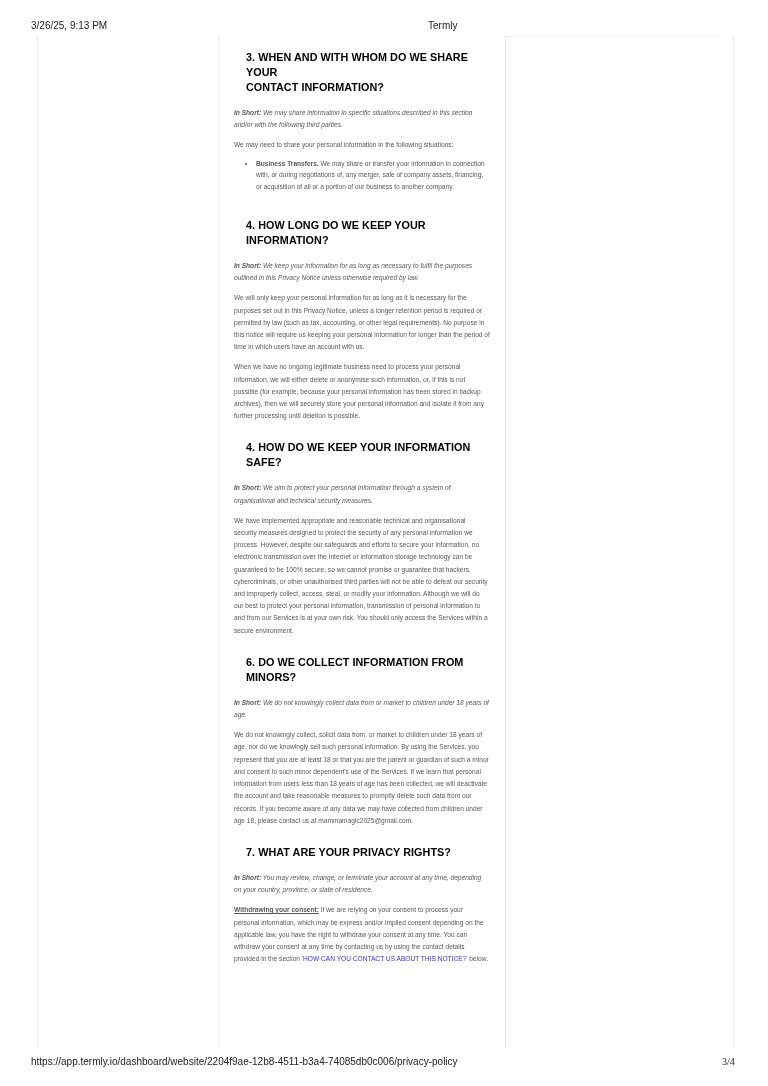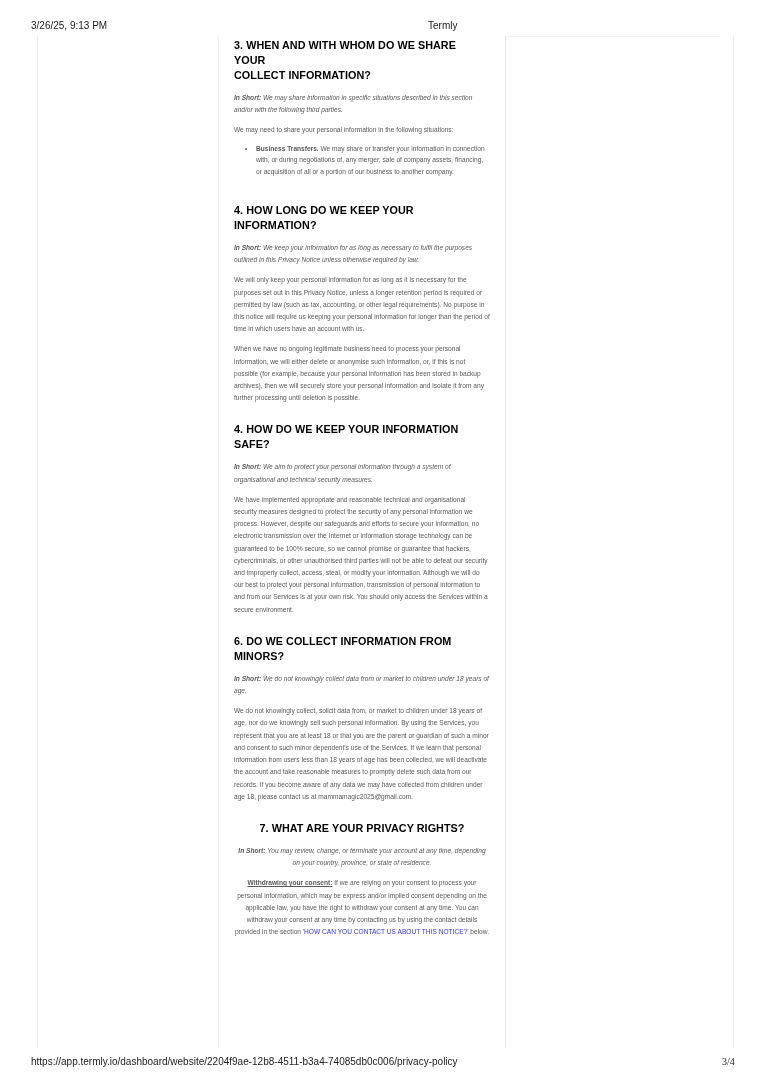--- a/index.html
+++ b/index.html
@@ -24,21 +24,21 @@
   }
   .right-top-line {
     position: absolute; left: 505px; top: 36px; width: 215px; height: 1px; background: #f3f3f3;
   }
   .content {
     position: absolute; left: 234px; top: 36px; width: 256px;
   }
   h2 {
     font-family: "Liberation Sans", sans-serif;
     font-size: 10.8px; font-weight: bold; color: #000;
-    margin: 0; line-height: 15px; letter-spacing: 0.05px;
+    margin: 12px; line-height: 15px; letter-spacing: 0.05px;
   }
   .short {
     font-size: 6.6px; font-style: italic; color: #595959; line-height: 12.2px; margin: 0;
   }
   .short b { font-weight: bold; font-style: italic; color: #595959; }
   p.body {
     font-size: 6.6px; color: #595959; line-height: 12.2px; margin: 0;
   }
   ul.bullets {
     margin: 0; padding-left: 22px; font-size: 6.6px; line-height: 11.8px; color: #595959;
@@ -63,21 +63,21 @@
 
 <div class="outer-frame"></div>
 <div class="content-col"></div>
 <div class="right-top-line"></div>
 
 <div class="content">
 
   <section>
     <h2 style="padding-top:2px;">
       <span>3. WHEN AND WITH WHOM DO WE SHARE YOUR</span><br>
-      <span>COLLECT INFORMATION?</span>
+      <span>CONTACT INFORMATION?</span>
     </h2>
     <p class="short" style="margin-top:9px;">
       <b>In Short:</b><span> We may share information in specific situations described in this section and/or with the following third parties.</span>
     </p>
     <p class="body" style="margin-top:8px;">We may need to share your personal information in the following situations:</p>
     <ul class="bullets" style="margin-top:6px;">
       <li><b>Business Transfers.</b><span> We may share or transfer your information in connection with, or during negotiations of, any merger, sale of company assets, financing, or acquisition of all or a portion of our business to another company.</span></li>
     </ul>
   </section>
 
@@ -102,21 +102,21 @@
     <h2>
       <span>6. DO WE COLLECT INFORMATION FROM</span><br>
       <span>MINORS?</span>
     </h2>
     <p class="short" style="margin-top:9px;">
       <b>In Short:</b><span> We do not knowingly collect data from or market to children under 18 years of age.</span>
     </p>
     <p class="body" style="margin-top:8px;">We do not knowingly collect, solicit data from, or market to children under 18 years of age, nor do we knowingly sell such personal information. By using the Services, you represent that you are at least 18 or that you are the parent or guardian of such a minor and consent to such minor dependent's use of the Services. If we learn that personal information from users less than 18 years of age has been collected, we will deactivate the account and take reasonable measures to promptly delete such data from our records. If you become aware of any data we may have collected from children under age 18, please contact us at mammamagic2025@gmail.com.</p>
   </section>
 
-  <section style="margin-top:18px;text-align:center;">
+  <section style="margin-top:18px;">
     <h2>7. WHAT ARE YOUR PRIVACY RIGHTS?</h2>
     <p class="short" style="margin-top:9px;">
       <b>In Short:</b><span>  You may review, change, or terminate your account at any time, depending on your country, province, or state of residence.</span>
     </p>
     <p class="body" style="margin-top:8px;">
       <span class="consent-label">Withdrawing your consent:</span><span> If we are relying on your consent to process your personal information, which may be express and/or implied consent depending on the applicable law, you have the right to withdraw your consent at any time. You can withdraw your consent at any time by contacting us by using the contact details provided in the section '</span><a class="link" href="#">HOW CAN YOU CONTACT US ABOUT THIS NOTICE?</a><span>' below.</span>
     </p>
   </section>
 </div>
 

